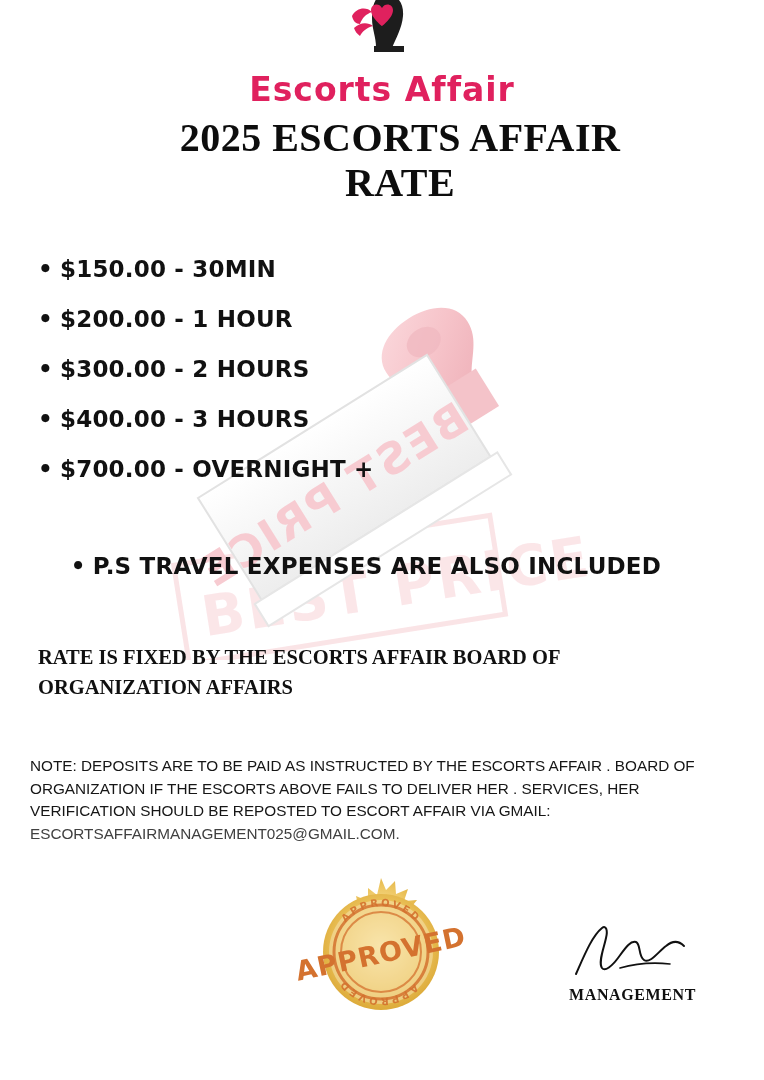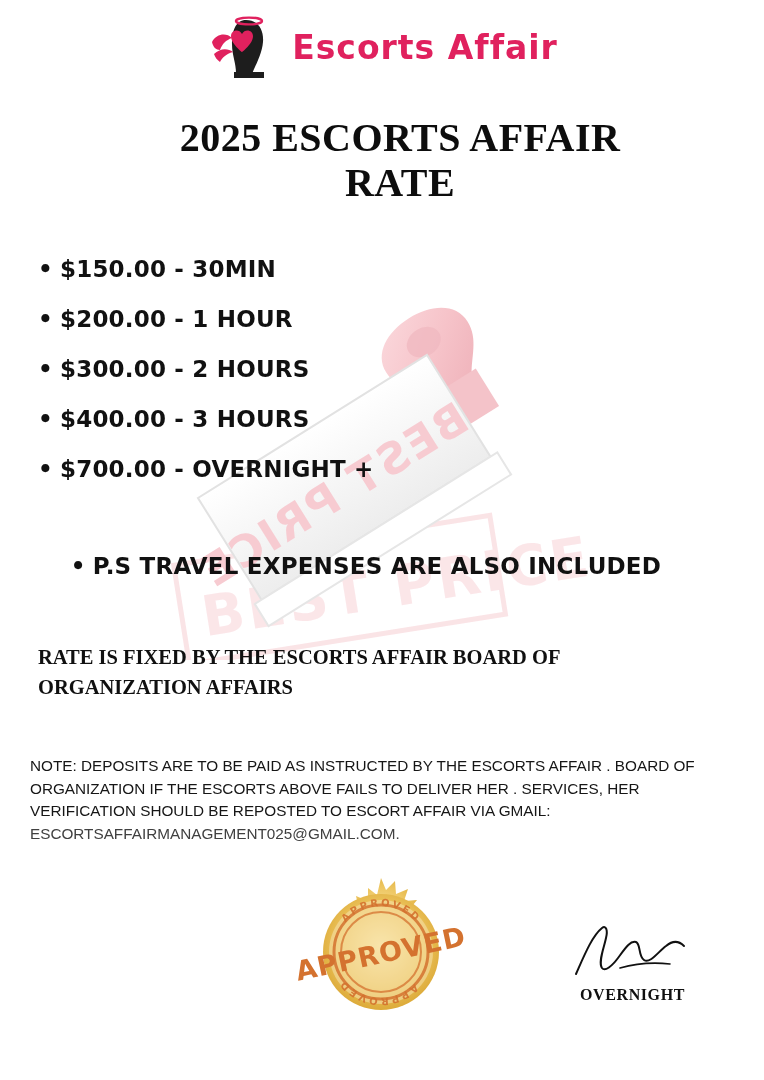--- a/index.html
+++ b/index.html
@@ -20,20 +20,21 @@
   .logo-row {
     position: absolute;
     top: 6px;
     left: 0;
     width: 764px;
     height: 82px;
     display: flex;
     align-items: center;
     justify-content: center;
     gap: 14px;
+    flex-direction: column;
   }
   .logo-mark {
     position: relative;
     width: 72px;
     height: 70px;
     flex: 0 0 auto;
   }
   .logo-mark svg { display: block; }
   .logo-text {
     font-family: "DejaVu Sans", sans-serif;
@@ -271,14 +272,14 @@
       <text x="89" y="88" text-anchor="middle" font-family="DejaVu Sans, sans-serif" font-size="27" font-weight="bold" fill="#d4722f" letter-spacing="1">APPROVED</text>
     </g>
   </svg>
 </div>
 
 <div class="signature">
   <svg width="150" height="62" viewBox="0 0 150 62" xmlns="http://www.w3.org/2000/svg">
     <path d="M18 54 C26 36 34 16 44 8 C48 5 50 10 48 18 C46 28 40 42 44 48 C47 52 54 46 60 38 C66 30 72 20 78 22 C83 24 80 36 86 40 C92 44 100 32 108 26 C114 21 120 20 126 26" fill="none" stroke="#111111" stroke-width="2" stroke-linecap="round"></path>
     <path d="M62 48 C76 44 94 42 112 44" fill="none" stroke="#111111" stroke-width="1.6" stroke-linecap="round"></path>
   </svg>
-  <div class="mgmt">OVERNIGHT</div>
+  <div class="mgmt">MANAGEMENT</div>
 </div>
 
 </body></html>

